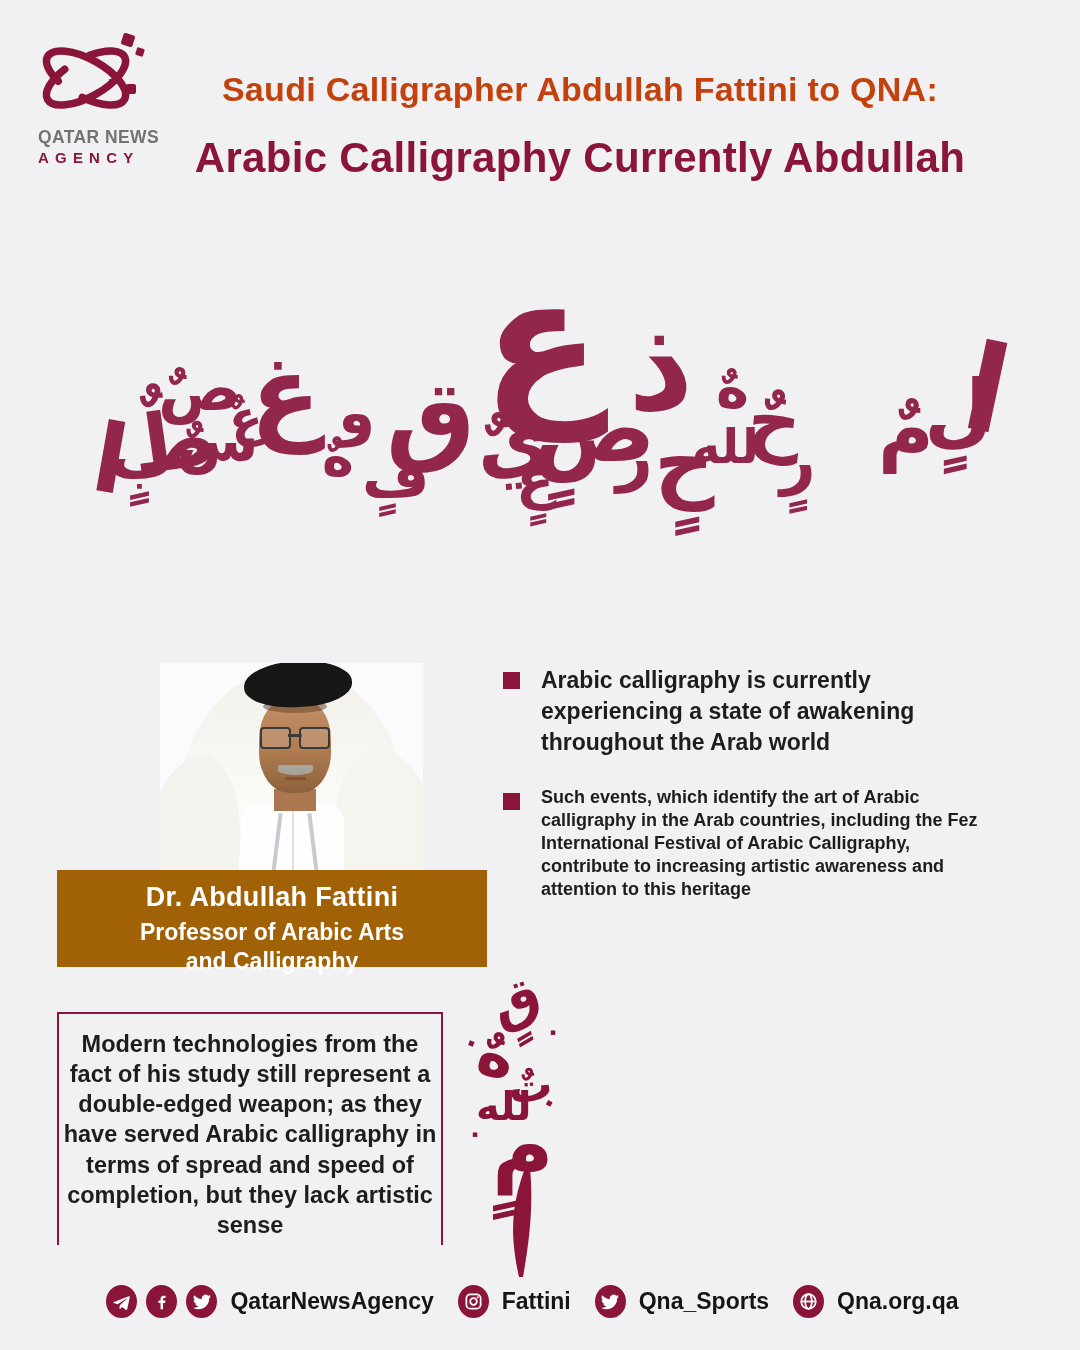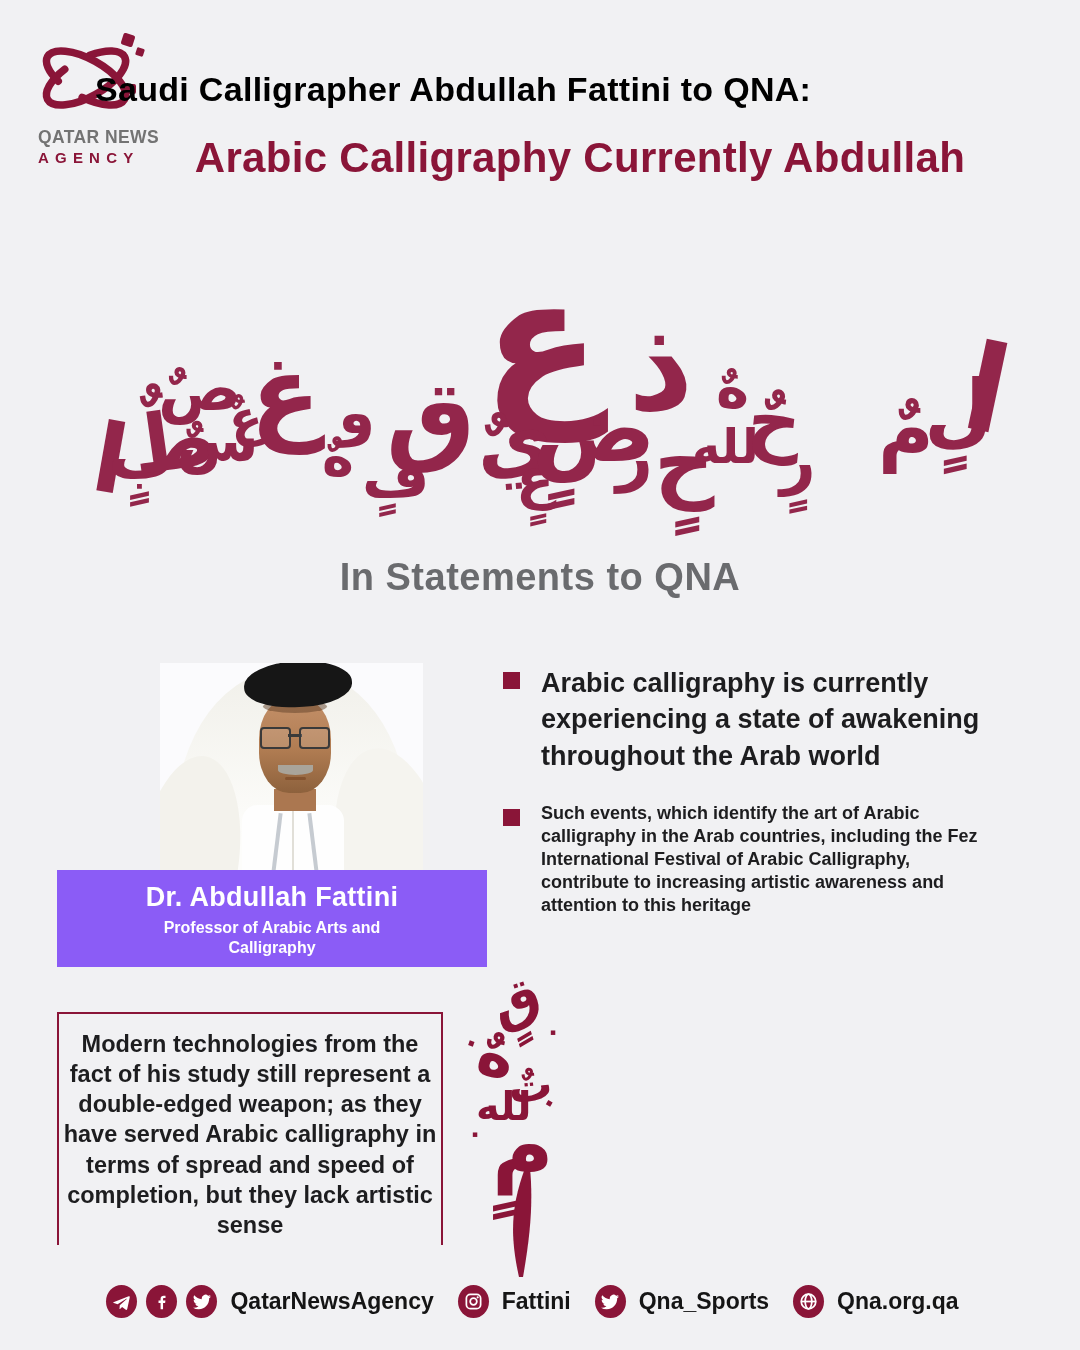--- a/index.html
+++ b/index.html
@@ -6,22 +6,22 @@
   .page{position:relative;width:1080px;height:1350px;background:#f1f1f3;overflow:hidden;
         font-family:"Liberation Sans",sans-serif;margin:0 auto;}
 
   
   .logo{position:absolute;left:38px;top:32px;width:150px;}
   .logo svg{display:block;}
   .logo-l1{color:#737373;font-weight:bold;font-size:17.5px;letter-spacing:.4px;margin-top:3px;}
   .logo-l2{color:#8A1538;font-weight:bold;font-size:15px;letter-spacing:6.2px;margin-top:1px;}
 
   
-  .kicker{position:absolute;left:95px;right:15px;top:70px;
-          font-size:34px;font-weight:bold;color:#000000;letter-spacing:.3px;}
+  .kicker{position:absolute;left:95px;right:15px;top:70px;text-align:center;
+          font-size:34px;font-weight:bold;color:#c2410c;letter-spacing:.3px;}
   .title{position:absolute;left:95px;right:15px;top:134px;text-align:center;
          font-size:42px;font-weight:bold;color:#8A1538;letter-spacing:.3px;}
 
   
   .artwork{position:absolute;left:80px;top:252px;width:920px;height:285px;color:#93264B;}
   .glyph{position:absolute;line-height:1;font-weight:bold;font-family:"DejaVu Sans",sans-serif;}
 
   .section-title{position:absolute;left:0;right:0;top:556px;text-align:center;
                  font-size:38px;font-weight:bold;color:#6A6B6E;letter-spacing:.5px;}
 
@@ -49,30 +49,30 @@
             border-radius:0 0 100% 100%;}
   .mouth{position:absolute;left:125px;top:114px;width:21px;height:3px;background:#84532f;border-radius:2px;}
   .neck{position:absolute;left:114px;top:126px;width:42px;height:22px;background:#ab7750;}
   .thobe{position:absolute;left:82px;top:142px;width:102px;height:70px;background:#fefefe;
          border-radius:16px 16px 0 0;}
   .collar{position:absolute;left:132px;top:146px;width:2px;height:62px;background:#e1dfd8;}
   .lanyard-l{position:absolute;left:115px;top:150px;width:4px;height:60px;background:#c6cbd1;transform:rotate(7deg);}
   .lanyard-r{position:absolute;left:151px;top:150px;width:4px;height:60px;background:#c6cbd1;transform:rotate(-7deg);}
 
   
-  .namebox{position:absolute;left:57px;top:870px;width:430px;height:97px;background:#8b5cf6;
+  .namebox{position:absolute;left:57px;top:870px;width:430px;height:97px;background:#a16207;
            color:#fff;text-align:center;}
   .name{font-size:27px;font-weight:bold;margin-top:12px;letter-spacing:.3px;}
-  .role{font-size:16px;font-weight:bold;line-height:1.25;margin:5px auto 0;width:300px;}
+  .role{font-size:23px;font-weight:bold;line-height:1.25;margin:5px auto 0;width:300px;}
 
   
   .bullets{position:absolute;left:503px;top:665px;width:497px;}
   .bullet{position:relative;padding-left:38px;color:#1d1d1f;}
   .bullet .sq{position:absolute;left:0;top:7px;width:17px;height:17px;background:#8A1538;}
-  .bullet.first p{margin:0;font-size:27px;line-height:1.35;font-weight:600;}
+  .bullet.first p{margin:0;font-size:23px;line-height:1.35;font-weight:600;}
   .bullet.second{margin-top:28px;}
   .bullet.second p{margin:0;font-size:18px;line-height:1.27;font-weight:600;}
 
   
   .quote{position:absolute;top:1012px;width:386px;height:233px;border:2.5px solid #8A1538;border-bottom:none;
          box-sizing:border-box;display:flex;align-items:center;justify-content:center;text-align:center;}
   .quote p{margin:10px 0 0;padding:0 2px;font-size:23.5px;line-height:1.28;font-weight:600;color:#1d1d1f;}
   .quote-left{left:57px;} .quote-right{left:593px;}
 
   
@@ -132,21 +132,20 @@
       <span class="glyph" style="left: 574px; top: 168px; font-size: 84px;">حٍ</span>
       <span class="glyph" style="left: 636px; top: 108px; font-size: 56px;">هٌ</span>
       <span class="glyph" style="left: 612px; top: 170px; font-size: 48px;">لله</span>
       <span class="glyph" style="left: 668px; top: 132px; font-size: 74px; transform: rotate(6deg);">حٌ</span>
       <span class="glyph" style="left: 700px; top: 178px; font-size: 62px;">رٍ</span>
       <span class="glyph" style="left: 798px; top: 140px; font-size: 76px;">مٌ</span>
       <span class="glyph" style="left: 844px; top: 118px; font-size: 80px;">لٍ</span>
       <span class="glyph" style="left: 886px; top: 78px; font-size: 120px; transform: rotate(12deg);">ا</span>
     </div>
 
-  <div class="section-title">In Statements to QNA</div>
 
   <div class="photo">
     <div class="hood"></div>
     <div class="drape-l"></div>
     <div class="drape-r"></div>
     <div class="thobe"></div>
     <div class="collar"></div>
     <div class="lanyard-l"></div>
     <div class="lanyard-r"></div>
     <div class="neck"></div>

